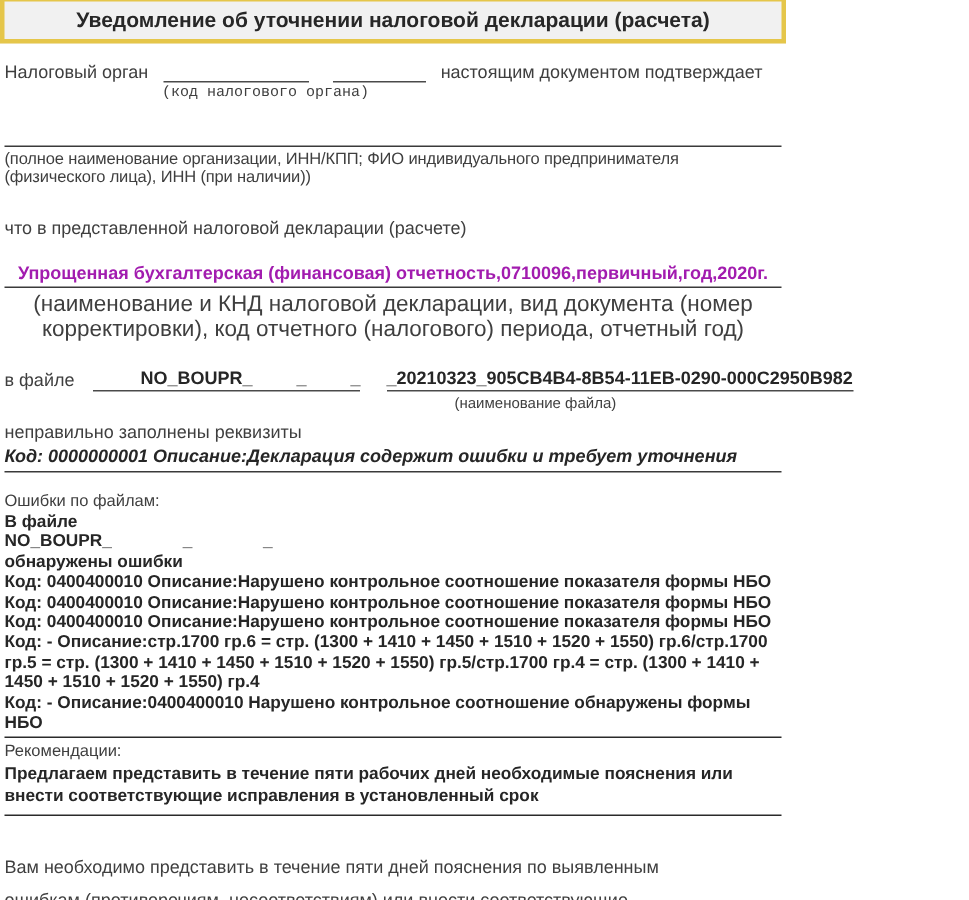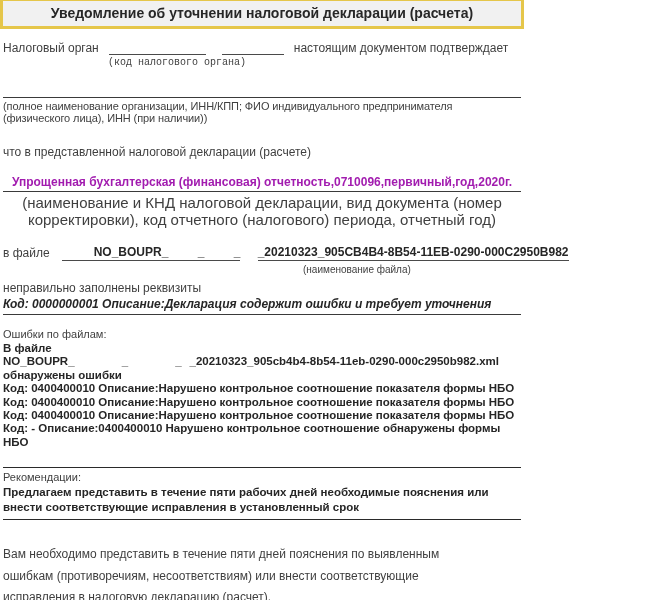--- a/index.html
+++ b/index.html
@@ -113,21 +113,21 @@
     font-size: 11.5px;
     line-height: 13.4px;
     margin-top: 2px;
   }
   .err-file-row {
     display: flex;
     justify-content: space-between;
     white-space: nowrap;
   }
   .err-file-row .right { margin-right: 22px; }
-  .errors-divider { border-bottom: 1.5px solid #2a2a2a; padding-bottom: 18px; }
+  .errors-divider { border-bottom: 1.5px solid #2a2a2a; padding-bottom: 2px; }
 
   .rec-heading { margin-top: 3px; font-size: 11px; }
   .rec-wrap {
     border-bottom: 1.5px solid #2a2a2a;
     padding-bottom: 4px;
     margin-top: 2px;
   }
   .rec-text {
     font-weight: bold;
     color: #262626;
@@ -180,27 +180,27 @@
 
     <div class="wrong-line">неправильно заполнены реквизиты</div>
     <div class="main-error">Код: 0000000001 Описание:Декларация содержит ошибки и требует уточнения</div>
 
     <div class="errors-heading">Ошибки по файлам:</div>
 
     <div class="bold-block">
       <div>В файле</div>
       <div class="err-file-row">
         <span class="spread-wide">NO_BOUPR_ _ _</span>
-        <span class="right">_20210323_905cb4b4-8b54-11eb-0290-000c2950b982.xml</span>
       </div>
       <div>обнаружены ошибки</div>
       <div class="errors-divider">
         <div>Код: 0400400010 Описание:Нарушено контрольное соотношение показателя формы НБО</div>
         <div>Код: 0400400010 Описание:Нарушено контрольное соотношение показателя формы НБО</div>
         <div>Код: 0400400010 Описание:Нарушено контрольное соотношение показателя формы НБО</div>
+        <div>Код: - Описание:стр.1700 гр.6 = стр. (1300 + 1410 + 1450 + 1510 + 1520 + 1550) гр.6/стр.1700 гр.5 = стр. (1300 + 1410 + 1450 + 1510 + 1520 + 1550) гр.5/стр.1700 гр.4 = стр. (1300 + 1410 + 1450 + 1510 + 1520 + 1550) гр.4</div>
         <div>Код: - Описание:0400400010 Нарушено контрольное соотношение обнаружены формы НБО</div>
       </div>
     </div>
 
     <div class="rec-heading">Рекомендации:</div>
     <div class="rec-wrap">
       <div class="rec-text">Предлагаем представить в течение пяти рабочих дней необходимые пояснения или внести соответствующие исправления в установленный срок</div>
     </div>
 
     <div class="footer-note">Вам необходимо представить в течение пяти дней пояснения по выявленным ошибкам (противоречиям, несоответствиям) или внести соответствующие исправления в налоговую декларацию (расчет).</div>

